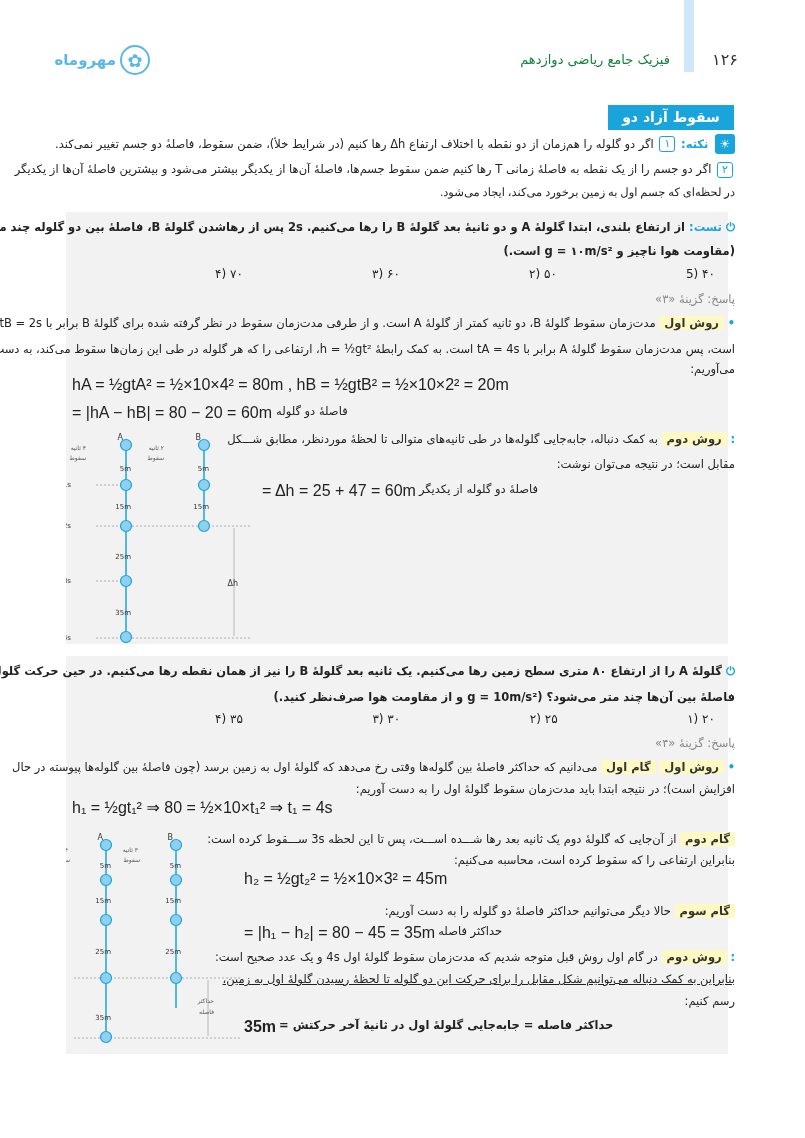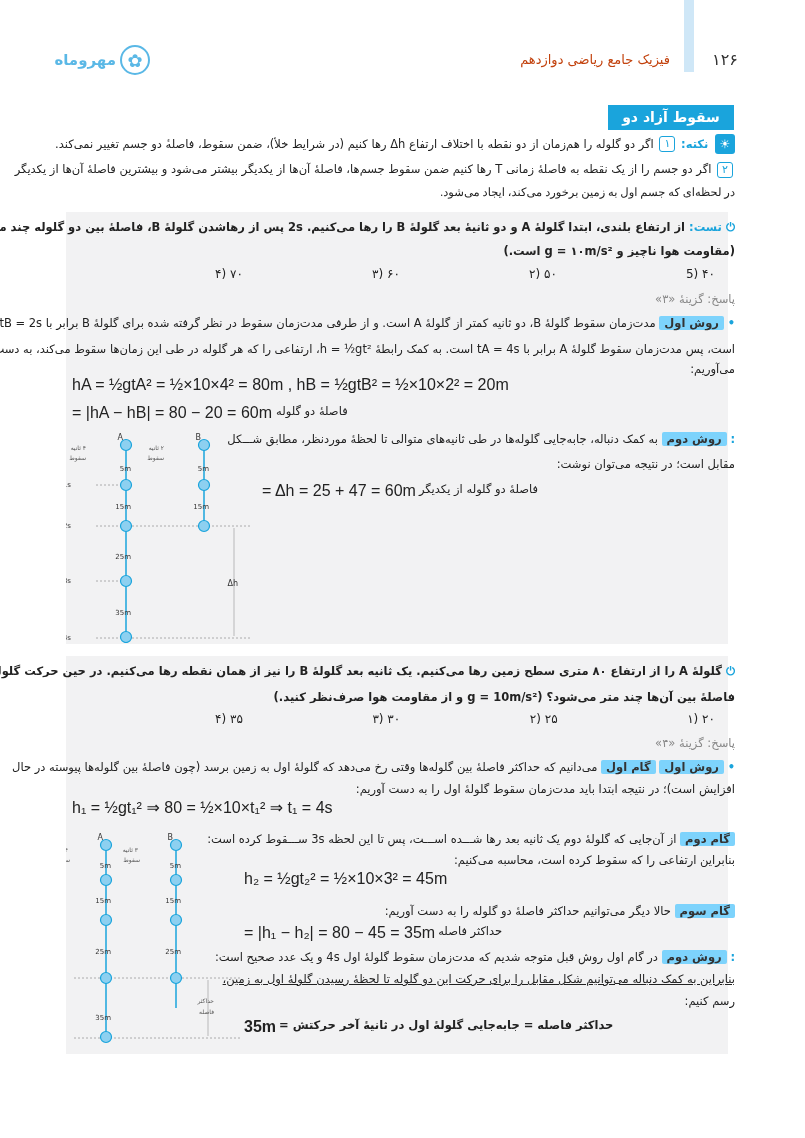--- a/index.html
+++ b/index.html
@@ -1,36 +1,36 @@
 <!DOCTYPE html>
 <html lang="fa" dir="rtl"><head>
 <meta charset="utf-8">
 <style>
   * { box-sizing: border-box; margin: 0; padding: 0; }
   html, body { width: 805px; height: 1138px; background: #ffffff; overflow: hidden; }
   body { font-family: "DejaVu Sans", sans-serif; color: #222; position: relative; font-size: 11.5px; }
   .abs { position: absolute; }
   .header-bar { left: 684px; top: 0; width: 10px; height: 72px; background: #cfe7f7; }
   .page-num { left: 700px; top: 50px; width: 50px; font-size: 16px; color: #333; direction: rtl; text-align: center; }
-  .book-title { left: 480px; top: 52px; width: 190px; font-size: 13px; color: #c2410c; text-align: right; }
+  .book-title { left: 480px; top: 52px; width: 190px; font-size: 13px; color: #15803d; text-align: right; }
   .logo { left: 40px; top: 40px; width: 110px; height: 40px; display: flex; align-items: center; gap: 4px; direction: rtl; }
   .logo-circle { width: 30px; height: 30px; border-radius: 50%; border: 2px solid #5ab8e6; display: flex; align-items: center; justify-content: center; color: #5ab8e6; font-size: 18px; }
   .logo-text { color: #5ab8e6; font-weight: bold; font-size: 15px; }
   .section-title { left: 608px; top: 105px; width: 126px; height: 25px; background: #1aa4dc; color: #fff; font-weight: bold; font-size: 14px; text-align: center; line-height: 25px; }
   .line { position: absolute; right: 70px; white-space: nowrap; text-align: right; direction: rtl; font-size: 11.5px; line-height: 18px; }
   .note-icon { display: inline-block; width: 20px; height: 20px; background: #1aa4dc; color: #fff; text-align: center; line-height: 20px; border-radius: 3px; font-size: 12px; vertical-align: middle; margin-left: 3px; }
   .note-label { color: #1aa4dc; font-weight: bold; }
   .num-box { display: inline-block; width: 16px; height: 16px; border: 1.5px solid #1aa4dc; border-radius: 3px; color: #1aa4dc; text-align: center; line-height: 13px; font-size: 11px; margin: 0 2px; vertical-align: middle; }
   .panel { left: 66px; width: 662px; background: #f2f2f3; }
   .q-icon { color: #1aa4dc; font-weight: bold; }
   .q-label { color: #1aa4dc; font-weight: bold; }
   .bold { font-weight: bold; }
   .options { position: absolute; right: 70px; width: 620px; display: flex; flex-direction: row; justify-content: space-between; direction: rtl; font-size: 12px; padding: 0 20px 0 100px; }
   .answer { color: #888; }
-  .tag { background: #7dd3fc; padding: 0 5px; border-radius: 2px; font-weight: bold; color: #333; }
+  .tag { background: #fef9c3; padding: 0 5px; border-radius: 2px; font-weight: bold; color: #333; }
   .bullet { color: #1aa4dc; font-weight: bold; }
   .formula { font-family: Liberation Sans, sans-serif; font-size: 16px; direction: ltr; }
   svg text { font-family: "DejaVu Sans", sans-serif; }
 </style>
 </head>
 <body>
 
 <div class="abs header-bar"></div>
 <div class="abs page-num">۱۲۶</div>
 <div class="abs book-title">فیزیک جامع ریاضی دوازدهم</div>

